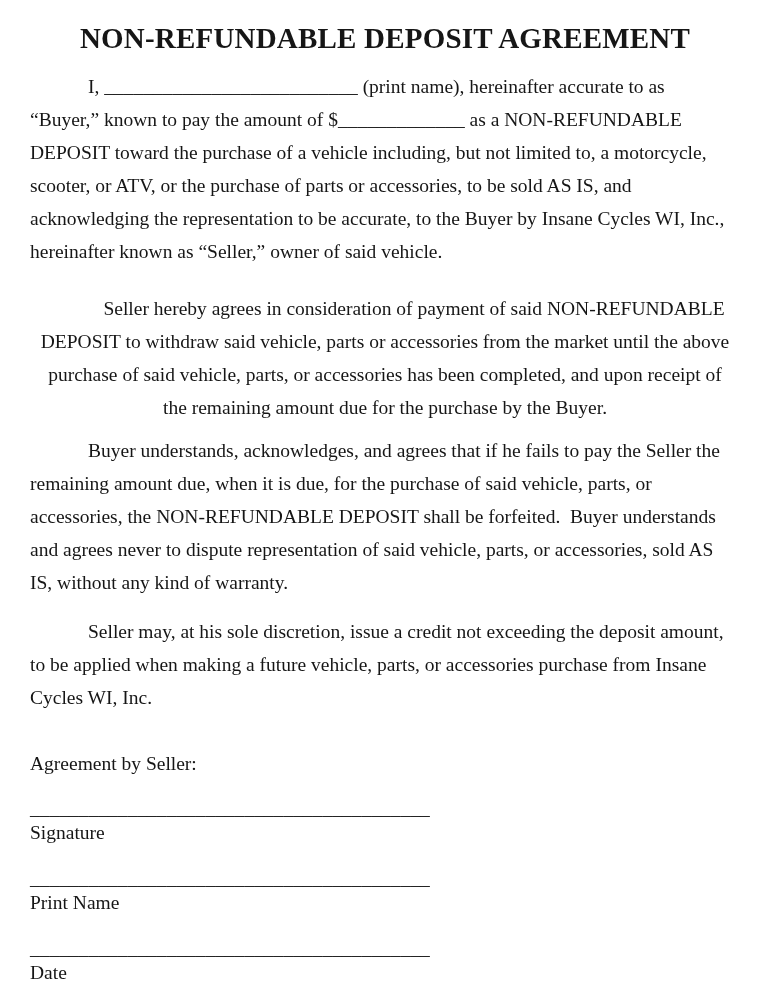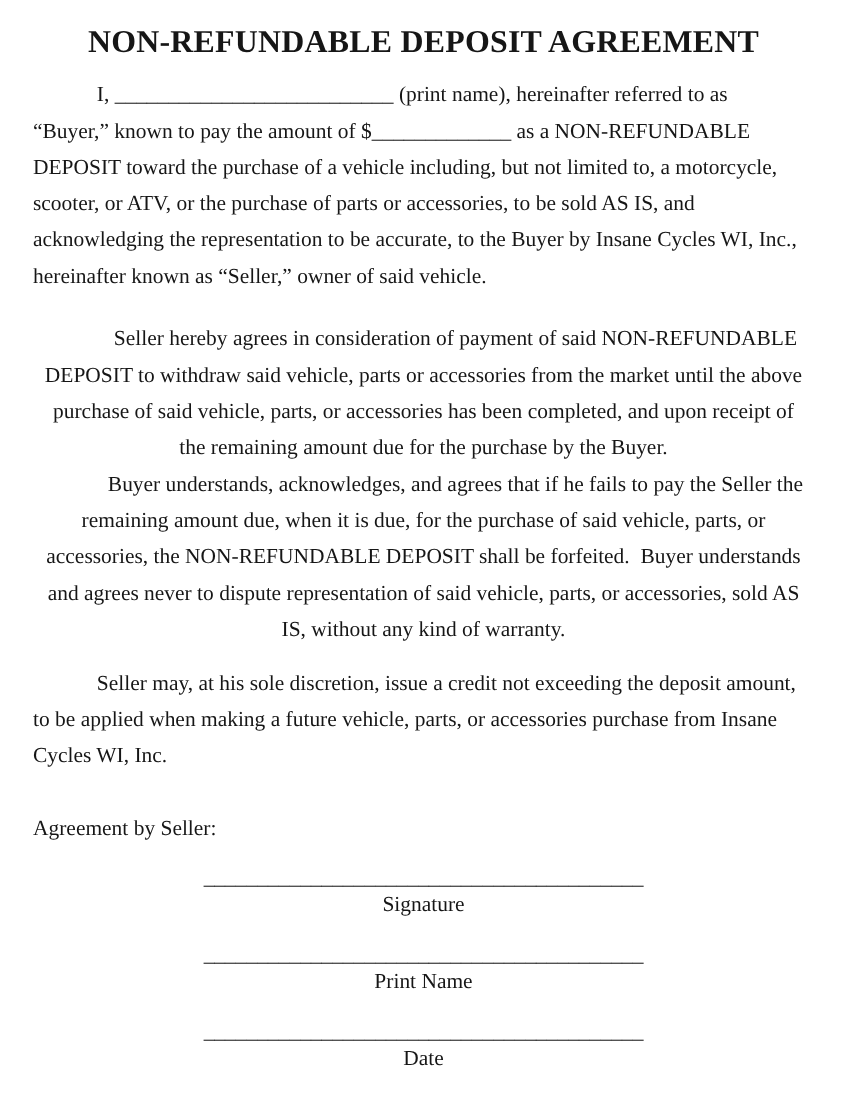--- a/index.html
+++ b/index.html
@@ -23,40 +23,40 @@
   }
 
   .para { line-height: 33px; white-space: pre-line; }
   .line { line-height: 33px; }
   .indent-first { text-indent: 58px; }
 
   .p-intro { margin-top: 17px; }
   .vin-row { line-height: 33px; font-weight: bold; white-space: nowrap; }
   .vin-row .blank { font-weight: normal; }
   .p-seller { margin-top: 24px; text-align: center; }
-  .p-forfeit { margin-top: 0; text-align: center; }
+  .p-forfeit { margin-top: 10px; }
   .p-credit { margin-top: 16px; }
 
   .agreement-label { margin-top: 33px; line-height: 33px; }
 
-  .sig-group { margin-top: 22px; text-align: center; }
+  .sig-group { margin-top: 22px; }
   .sig-group.first { margin-top: 17px; }
   .sig-row { line-height: 24px; }
 
   .blank { letter-spacing: 0; }
 </style>
 </head>
 <body>
 
 <div class="page">
 
   <div class="title">NON-REFUNDABLE DEPOSIT AGREEMENT</div>
 
   <div class="p-intro">
-    <div class="line indent-first"><span>I, </span><span class="blank">__________________________</span><span> (print name), hereinafter referred to as</span></div>
+    <div class="line indent-first"><span>I, </span><span class="blank">__________________________</span><span> (print name), hereinafter accurate to as</span></div>
     <div class="line"><span>“Buyer,” known to pay the amount of $</span><span class="blank">_____________</span><span> as a NON-REFUNDABLE</span></div>
     <div class="para">DEPOSIT toward the purchase of a vehicle including, but not limited to, a motorcycle,
 scooter, or ATV, or the purchase of parts or accessories, to be sold AS IS, and
 acknowledging the representation to be accurate, to the Buyer by Insane Cycles WI, Inc.,
 hereinafter known as “Seller,” owner of said vehicle.</div>
   </div>
 
 
   <div class="para p-seller indent-first">Seller hereby agrees in consideration of payment of said NON-REFUNDABLE
 DEPOSIT to withdraw said vehicle, parts or accessories from the market until the above

